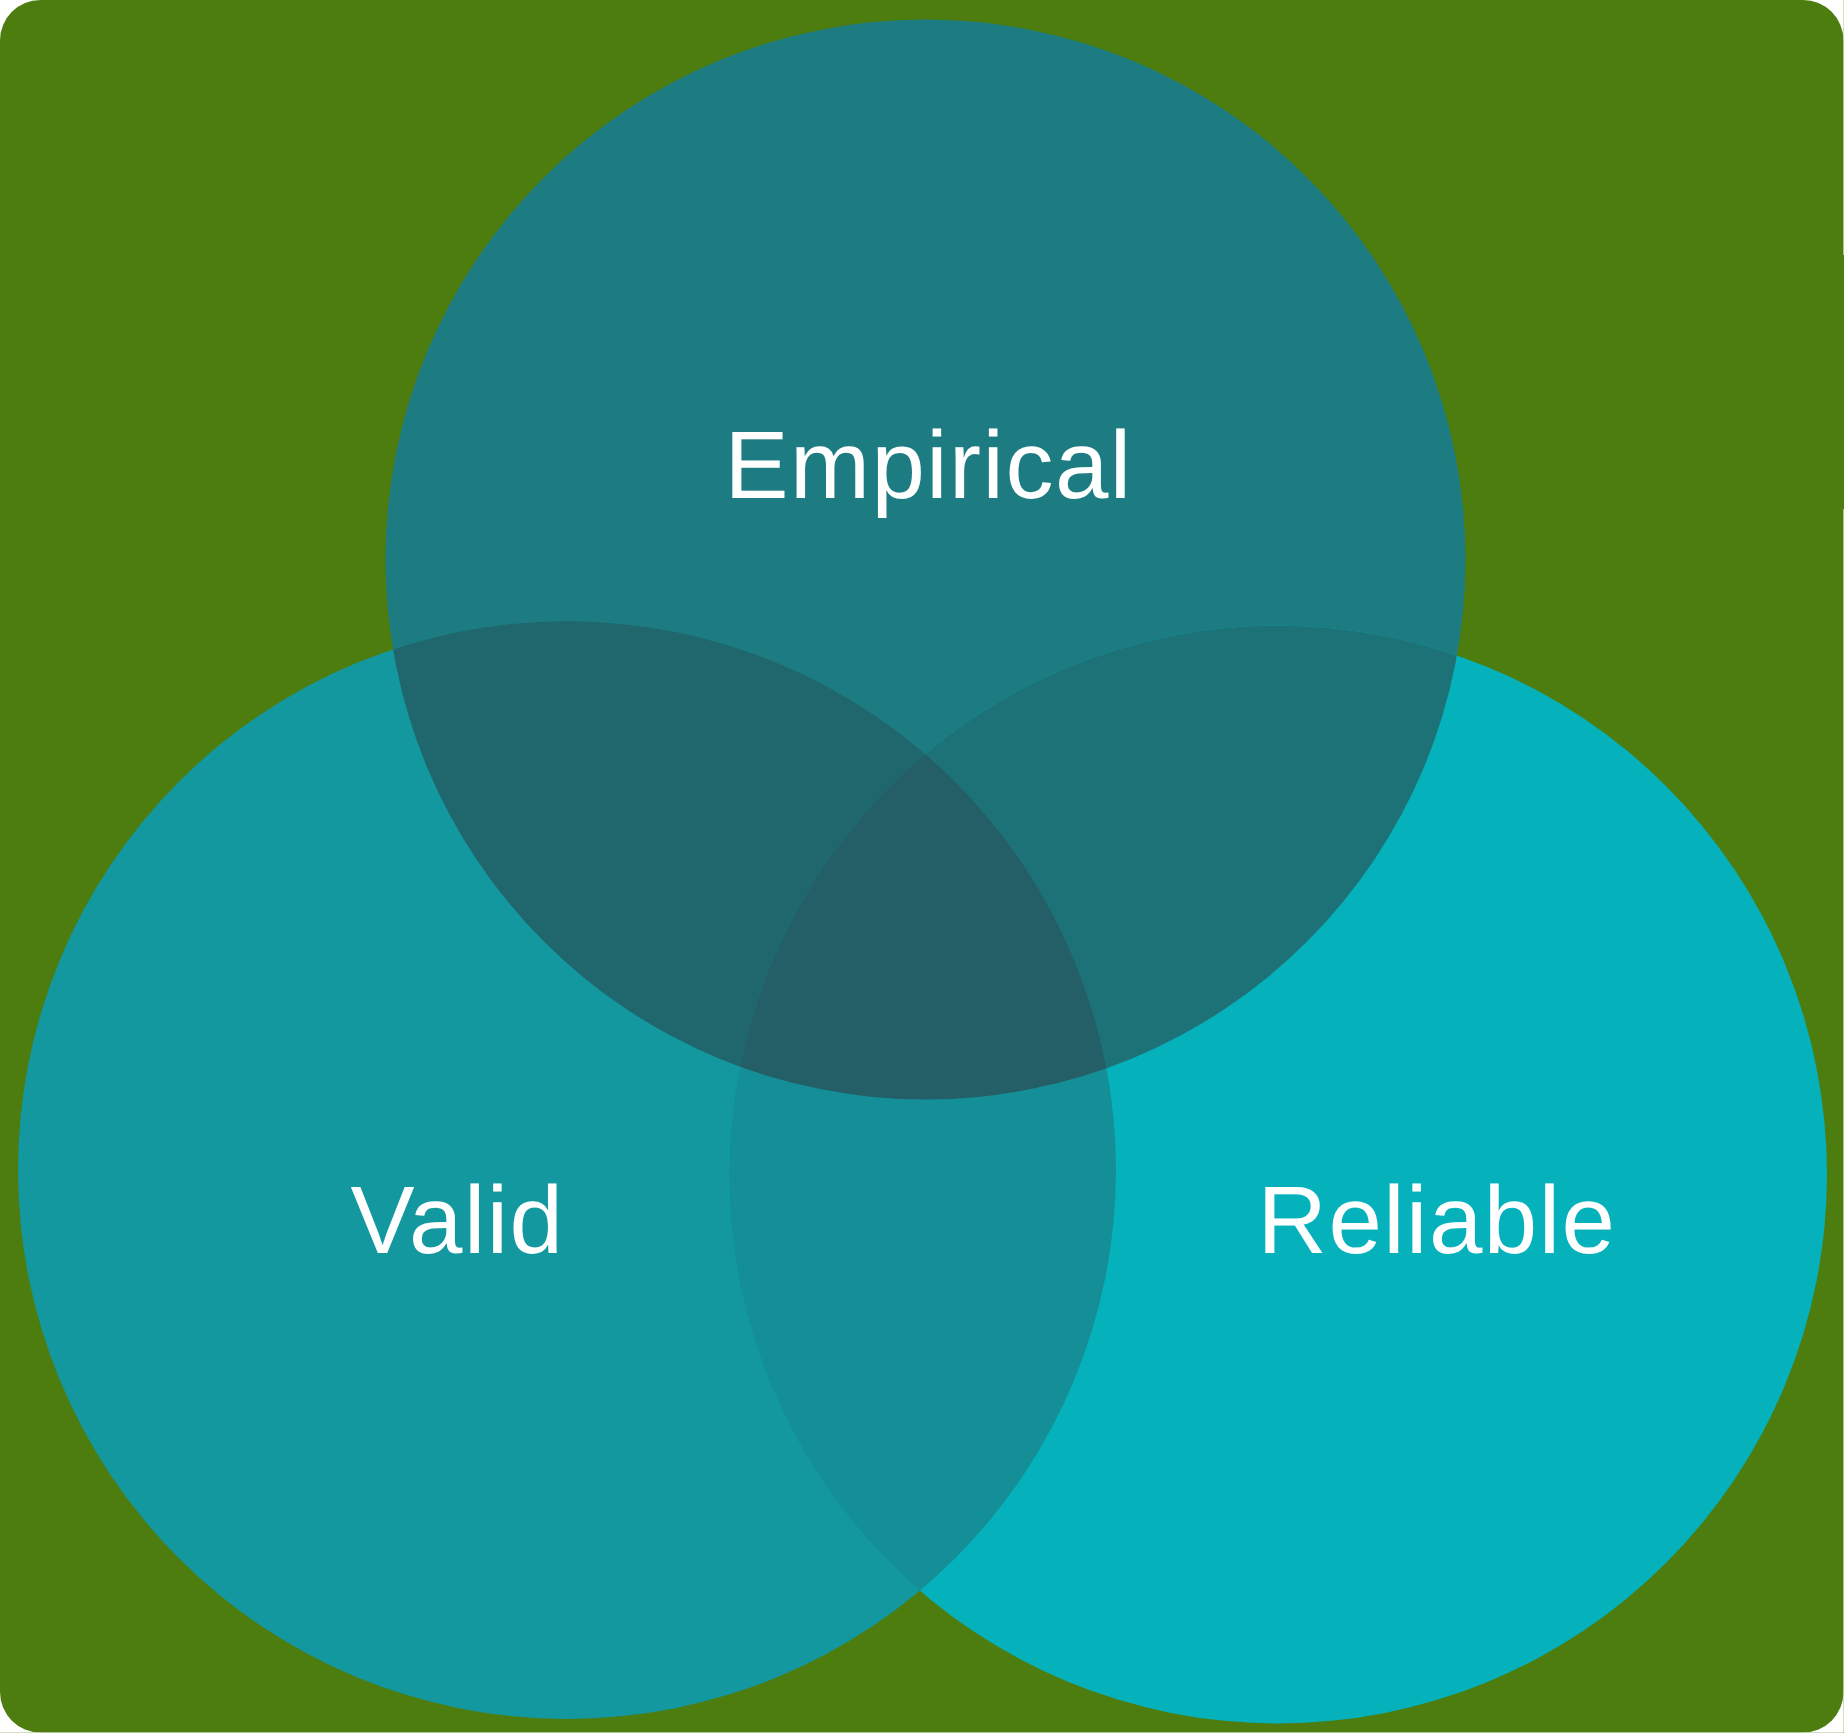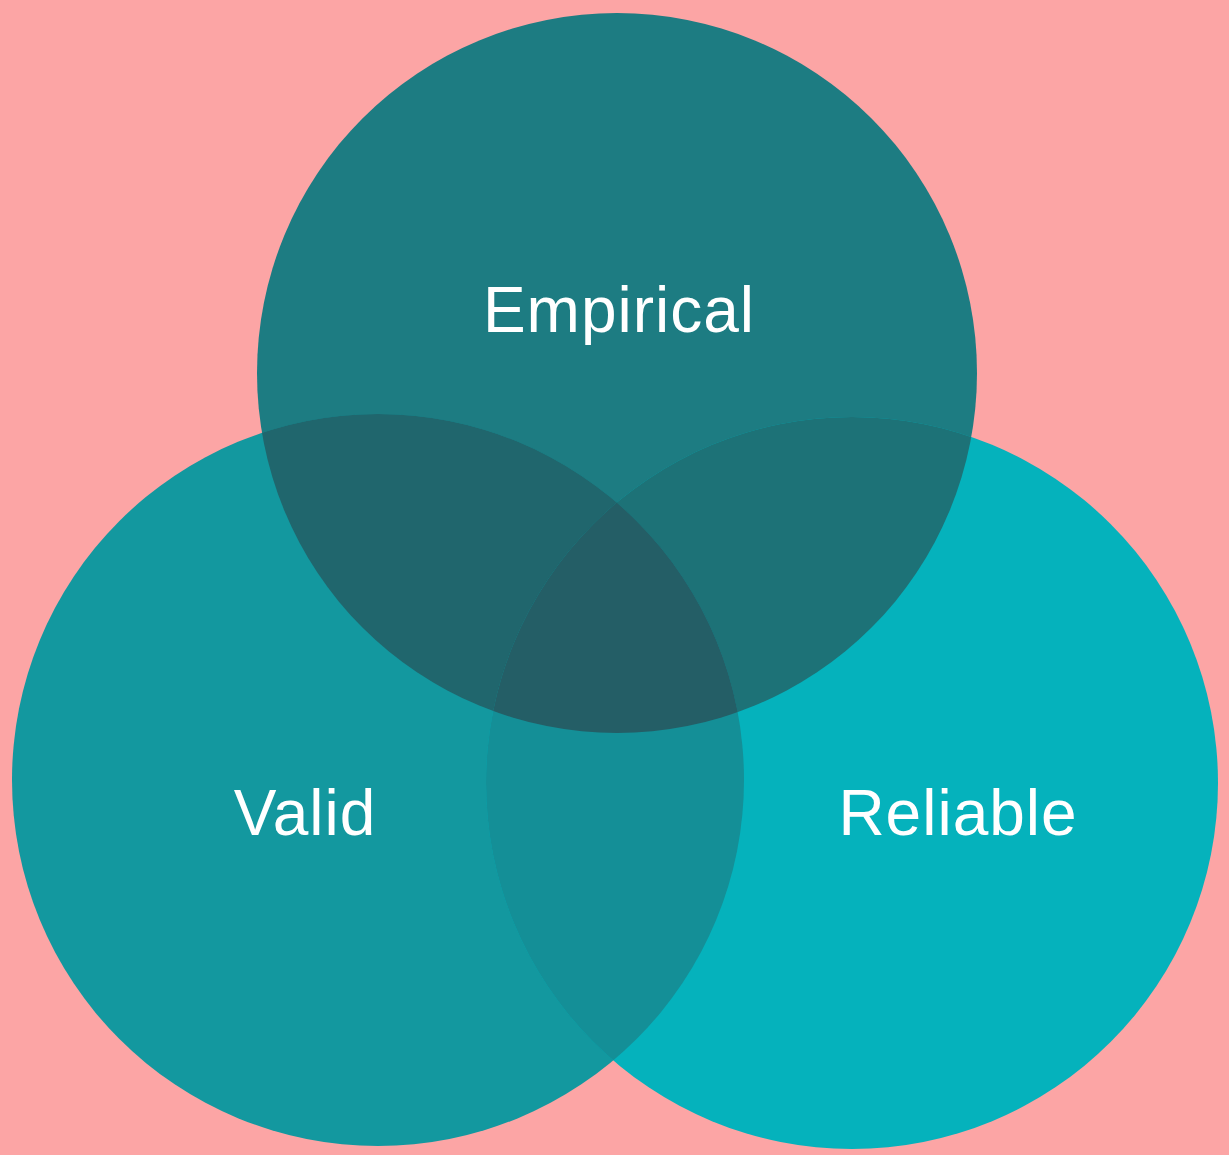--- a/index.html
+++ b/index.html
@@ -7,21 +7,22 @@
     padding: 0;
     width: 1229px;
     height: 1155px;
     background: #ffffff;
     overflow: hidden;
   }
   .stage {
     position: relative;
     width: 1229px;
     height: 1155px;
-    background: #fca5a5;
+    background: #4d7c0f;
+    border-radius: 27px;
   }
   svg.venn {
     display: block;
     width: 1229px;
     height: 1155px;
   }
   svg.venn text {
     font-family: "Liberation Sans", "DejaVu Sans", sans-serif;
     font-size: 64px;
     font-weight: 400;

